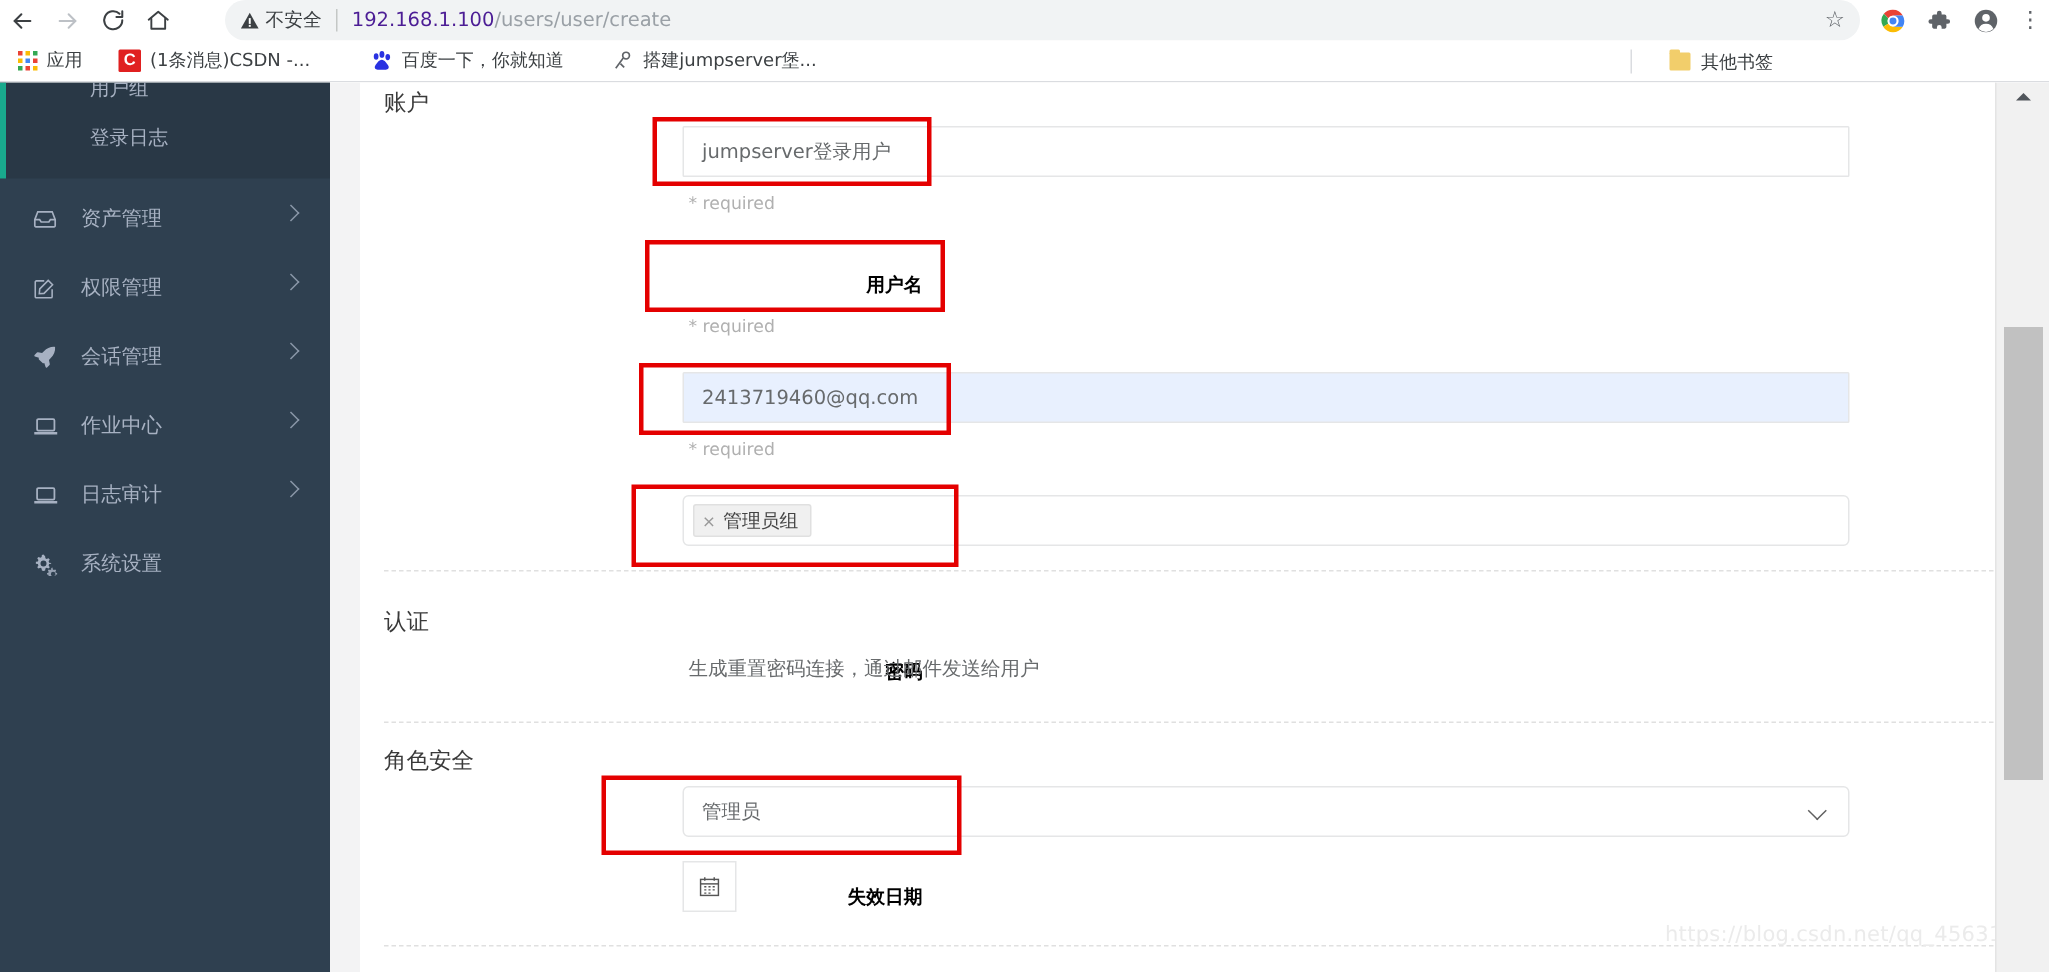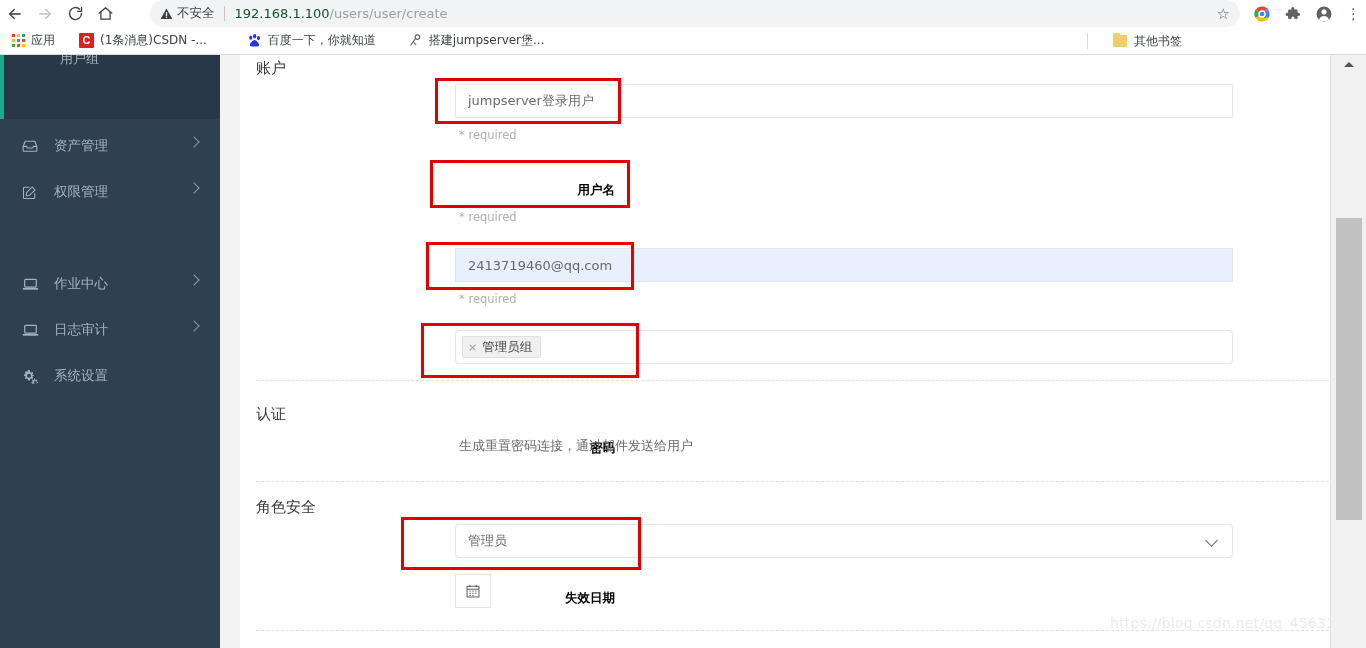--- a/index.html
+++ b/index.html
@@ -39,21 +39,21 @@
     font-size: 12.5px; color: #3c4043; white-space: nowrap;
     font-family: "DejaVu Sans", sans-serif;
   }
   #omnibox-sep {
     width: 1px; height: 15px; background: #c4c7c5; margin: 0 10px 0 9px;
   }
   #url-text {
     font-size: 13px; color: #9aa0a6; white-space: nowrap;
     font-family: "DejaVu Sans", sans-serif;
   }
-  #url-text .host { color: #14532d; }
+  #url-text .host { color: #4c1d95; }
   #star-icon {
     position: absolute; right: 10px; top: 4px;
     font-size: 15px; color: #5f6368; line-height: 19px;
   }
   #chrome-icons {
     position: absolute; right: 8px; top: 0; height: 27px;
     display: flex; align-items: center; gap: 13px;
   }
   .gicon { width: 18px; height: 18px; display: block; }
   #kebab { color: #5f6368; font-size: 15px; letter-spacing: 0; line-height: 1;
@@ -373,20 +373,21 @@
     <span class="folder-icon"></span>
     <span class="bm" style="margin:0">其他书签</span>
   </div>
 </div>
 
 <div id="page">
 
   <div id="sidebar">
     <div id="submenu-block">
       <div class="submenu-item clipped">用户组</div>
+      <div class="submenu-item second">登录日志</div>
     </div>
 
     <div class="nav-item" style="top:68px">
       <span class="nav-ic">
         <svg width="16" height="14" viewBox="0 0 20 16" fill="none" stroke="#a7b1c2" stroke-width="1.4">
             <path d="M1.5 8.5h4l1.3 2h6.4l1.3-2h4"></path>
             <path d="M1.5 8.5 4 2h12l2.5 6.5v5.2a.8.8 0 0 1-.8.8H2.3a.8.8 0 0 1-.8-.8z"></path>
           </svg>
       </span>
       <span>资产管理</span>
@@ -397,20 +398,29 @@
       <span class="nav-ic">
         <svg width="15" height="15" viewBox="0 0 20 20" fill="none" stroke="#a7b1c2" stroke-width="1.4">
             <path d="M17 10.5V17a1 1 0 0 1-1 1H3a1 1 0 0 1-1-1V4a1 1 0 0 1 1-1h7"></path>
             <path d="M13.5 2.6 17.4 6.5 9.8 14.1 5.6 14.4 6 10.2z"></path>
           </svg>
       </span>
       <span>权限管理</span>
       <span class="chev"></span>
     </div>
 
+    <div class="nav-item" style="top:160px">
+      <span class="nav-ic">
+        <svg width="16" height="16" viewBox="0 0 20 20" fill="#a7b1c2">
+            <path d="M18.4 1.6c-3.4-.4-6.9 1.1-9.3 3.6L7.6 6.7 4.1 6a.9.9 0 0 0-.8.25L1.3 8.3c-.4.4-.2 1 .3 1.2l3.3 1.1c-.2.6-.2 1.1 0 1.4l3.1 3.1c.3.2.8.2 1.4 0l1.1 3.3c.2.5.8.7 1.2.3l2.05-2a.9.9 0 0 0 .25-.8l-.7-3.5 1.5-1.5c2.5-2.4 4-5.9 3.6-9.3z"></path>
+          </svg>
+      </span>
+      <span>会话管理</span>
+      <span class="chev"></span>
+    </div>
 
     <div class="nav-item" style="top:206px">
       <span class="nav-ic">
         <svg width="17" height="13" viewBox="0 0 20 15" fill="none" stroke="#a7b1c2" stroke-width="1.4">
             <rect x="3.2" y="1.5" width="13.6" height="9" rx="1"></rect>
             <path d="M1 12.6h18" stroke-width="2"></path>
           </svg>
       </span>
       <span>作业中心</span>
       <span class="chev"></span>

